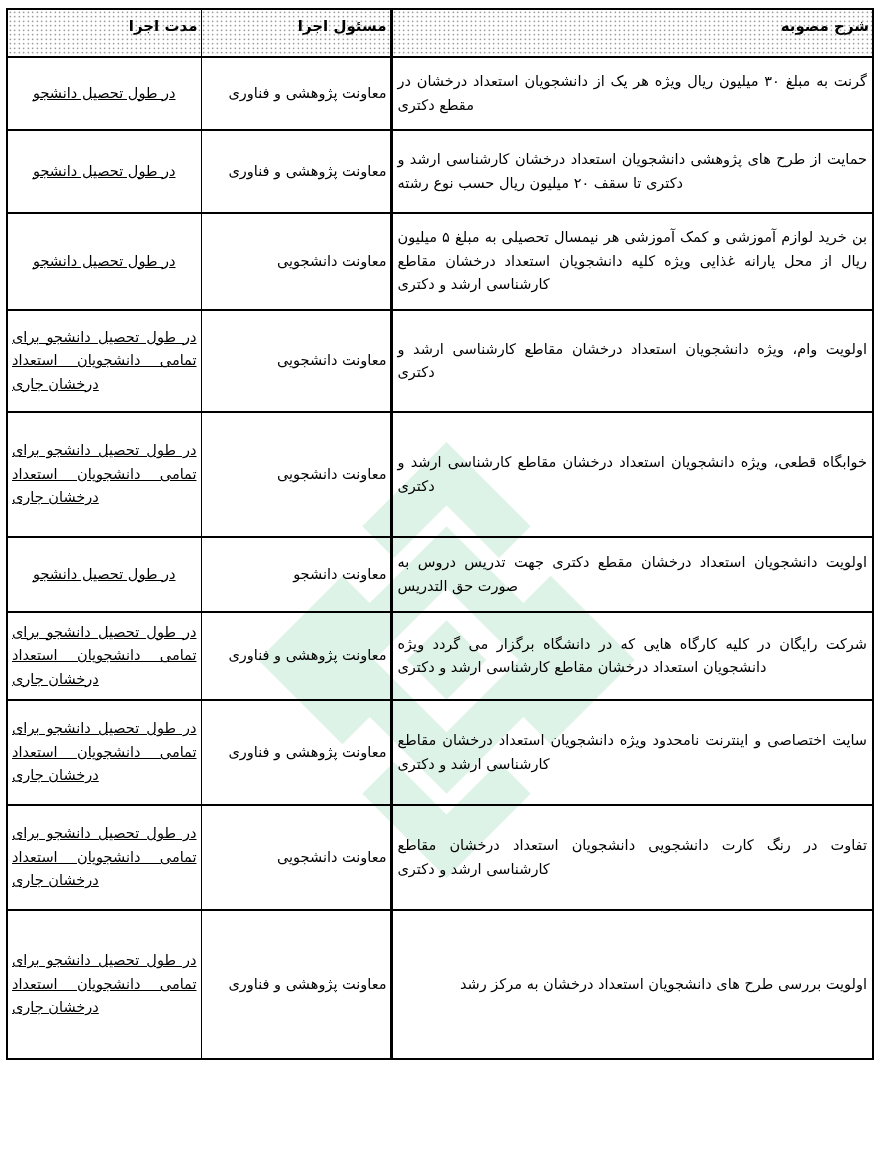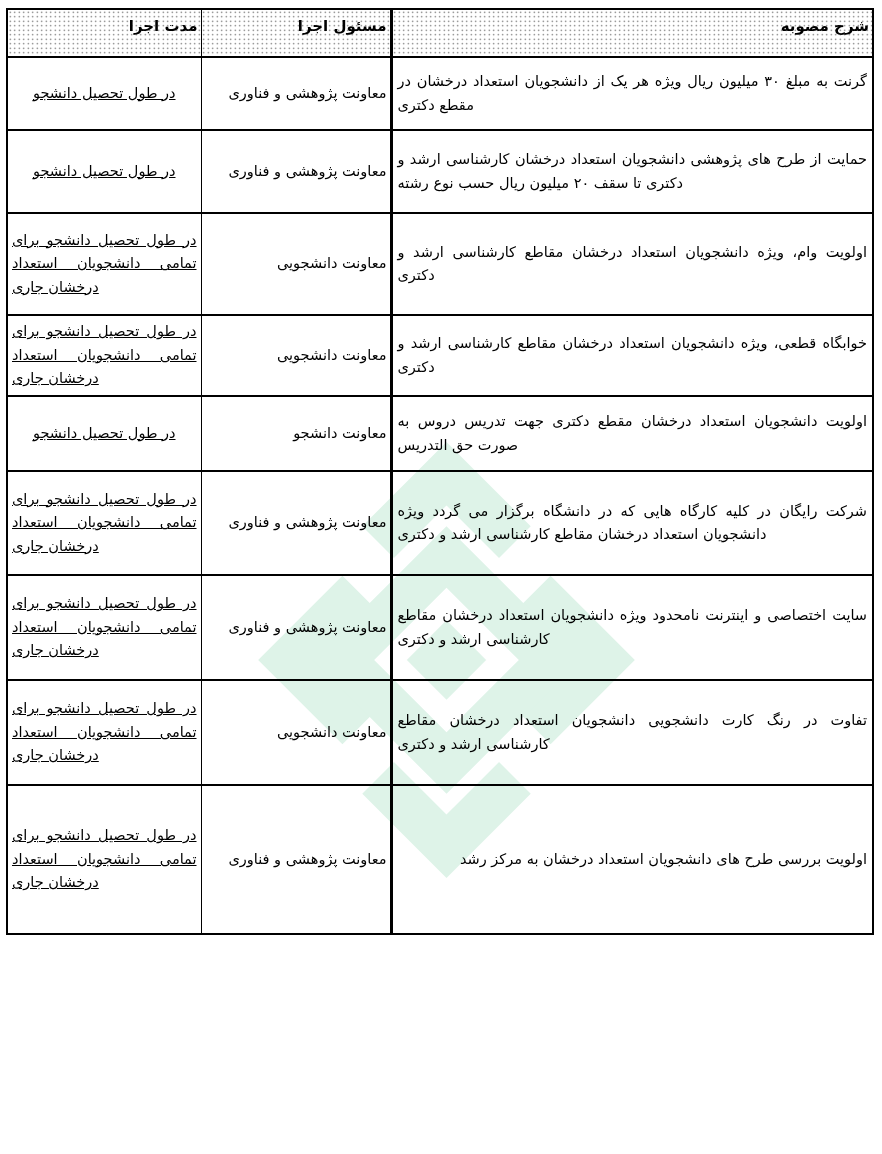--- a/index.html
+++ b/index.html
@@ -105,36 +105,41 @@
         <tr style="height: 73px;">
     <td class="c-desc jl">گرنت به مبلغ ۳۰ میلیون ریال ویژه هر یک از دانشجویان استعداد درخشان در مقطع دکتری</td>
     <td class="c-exec r">معاونت پژوهشی و فناوری</td>
     <td class="c-dur c">در طول تحصیل دانشجو</td>
   </tr>
         <tr style="height: 83px;">
     <td class="c-desc jl">حمایت از طرح های پژوهشی دانشجویان استعداد درخشان کارشناسی ارشد و دکتری تا سقف ۲۰ میلیون ریال حسب نوع رشته</td>
     <td class="c-exec r">معاونت پژوهشی و فناوری</td>
     <td class="c-dur c">در طول تحصیل دانشجو</td>
   </tr>
+        <tr style="height: 97px;">
+    <td class="c-desc jl">بن خرید لوازم آموزشی و کمک آموزشی هر نیمسال تحصیلی به مبلغ ۵ میلیون ریال از محل یارانه غذایی ویژه کلیه دانشجویان استعداد درخشان مقاطع کارشناسی ارشد و دکتری</td>
+    <td class="c-exec r">معاونت دانشجویی</td>
+    <td class="c-dur c">در طول تحصیل دانشجو</td>
+  </tr>
         <tr style="height: 102px;">
     <td class="c-desc jl">اولویت وام، ویژه دانشجویان استعداد درخشان مقاطع کارشناسی ارشد و دکتری</td>
     <td class="c-exec r">معاونت دانشجویی</td>
     <td class="c-dur jl">در طول تحصیل دانشجو برای تمامی دانشجویان استعداد درخشان جاری</td>
   </tr>
-        <tr style="height: 81px;">
+        <tr style="height: 125px;">
     <td class="c-desc jl">خوابگاه قطعی، ویژه دانشجویان استعداد درخشان مقاطع کارشناسی ارشد و دکتری</td>
     <td class="c-exec r">معاونت دانشجویی</td>
     <td class="c-dur jl">در طول تحصیل دانشجو برای تمامی دانشجویان استعداد درخشان جاری</td>
   </tr>
         <tr style="height: 75px;">
     <td class="c-desc jl">اولویت دانشجویان استعداد درخشان مقطع دکتری جهت تدریس دروس به صورت حق التدریس</td>
     <td class="c-exec r">معاونت دانشجو</td>
     <td class="c-dur c">در طول تحصیل دانشجو</td>
   </tr>
-        <tr style="height: 104px;">
+        <tr style="height: 88px;">
     <td class="c-desc jl">شرکت رایگان در کلیه کارگاه هایی که در دانشگاه  برگزار می گردد ویژه دانشجویان استعداد درخشان مقاطع کارشناسی ارشد و دکتری</td>
     <td class="c-exec r">معاونت پژوهشی و فناوری</td>
     <td class="c-dur jl">در طول تحصیل دانشجو برای تمامی دانشجویان استعداد درخشان جاری</td>
   </tr>
         <tr style="height: 105px;">
     <td class="c-desc jl">سایت اختصاصی و اینترنت نامحدود ویژه دانشجویان استعداد درخشان مقاطع کارشناسی ارشد و دکتری</td>
     <td class="c-exec r">معاونت پژوهشی و فناوری</td>
     <td class="c-dur jl">در طول تحصیل دانشجو برای تمامی دانشجویان استعداد درخشان جاری</td>
   </tr>
         <tr style="height: 105px;">

